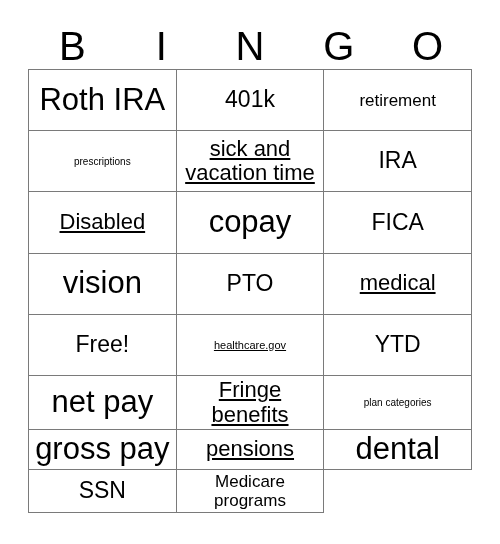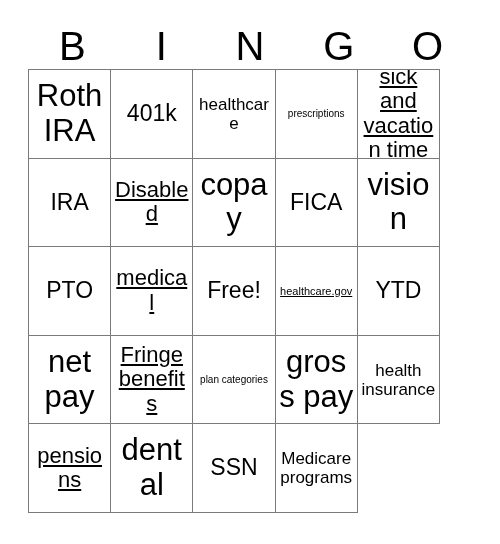--- a/index.html
+++ b/index.html
@@ -37,24 +37,24 @@
     font-size: 40px;
     line-height: 46px;
     font-weight: 400;
     letter-spacing: 0px;
     color: #000000;
   }
   #grid {
     position: absolute;
     left: 28px;
     top: 69px;
-    width: 412px;
+    width: 444px;
     height: 444px;
     display: grid;
-    grid-template-columns: repeat(5, 1fr);
+    grid-template-columns: repeat(3, 1fr);
     grid-template-rows: repeat(5, 1fr);
     border-top: 1px solid #7a7a7a;
     border-left: 1px solid #7a7a7a;
     box-sizing: border-box;
   }
   .cell {
     border-right: 1px solid #7a7a7a;
     border-bottom: 1px solid #7a7a7a;
     box-sizing: border-box;
     display: flex;
@@ -95,21 +95,21 @@
 
   <div id="grid">
 
     <div class="cell fs-xl">
         <span class="cell-text">Roth IRA</span>
       </div>
     <div class="cell fs-xxl">
         <span class="cell-text">401k</span>
       </div>
     <div class="cell fs-sm">
-        <span class="cell-text">healthcare</span>
+        <span class="cell-text">retirement</span>
       </div>
     <div class="cell fs-xs">
         <span class="cell-text">prescriptions</span>
       </div>
     <div class="cell fs-md">
         <span class="cell-text">sick and vacation time</span>
       </div>
 
     <div class="cell fs-xxl">
         <span class="cell-text">IRA</span>
@@ -149,23 +149,20 @@
     <div class="cell fs-md">
         <span class="cell-text">Fringe benefits</span>
       </div>
     <div class="cell fs-xs">
         <span class="cell-text">plan categories</span>
       </div>
     <div class="cell fs-xl">
         <span class="cell-text">gross pay</span>
       </div>
 
-    <div class="cell fs-sm">
-        <span class="cell-text">health insurance</span>
-      </div>
     <div class="cell fs-md">
         <span class="cell-text">pensions</span>
       </div>
     <div class="cell fs-xl">
         <span class="cell-text">dental</span>
       </div>
     <div class="cell fs-xxl">
         <span class="cell-text">SSN</span>
       </div>
     <div class="cell fs-sm">

